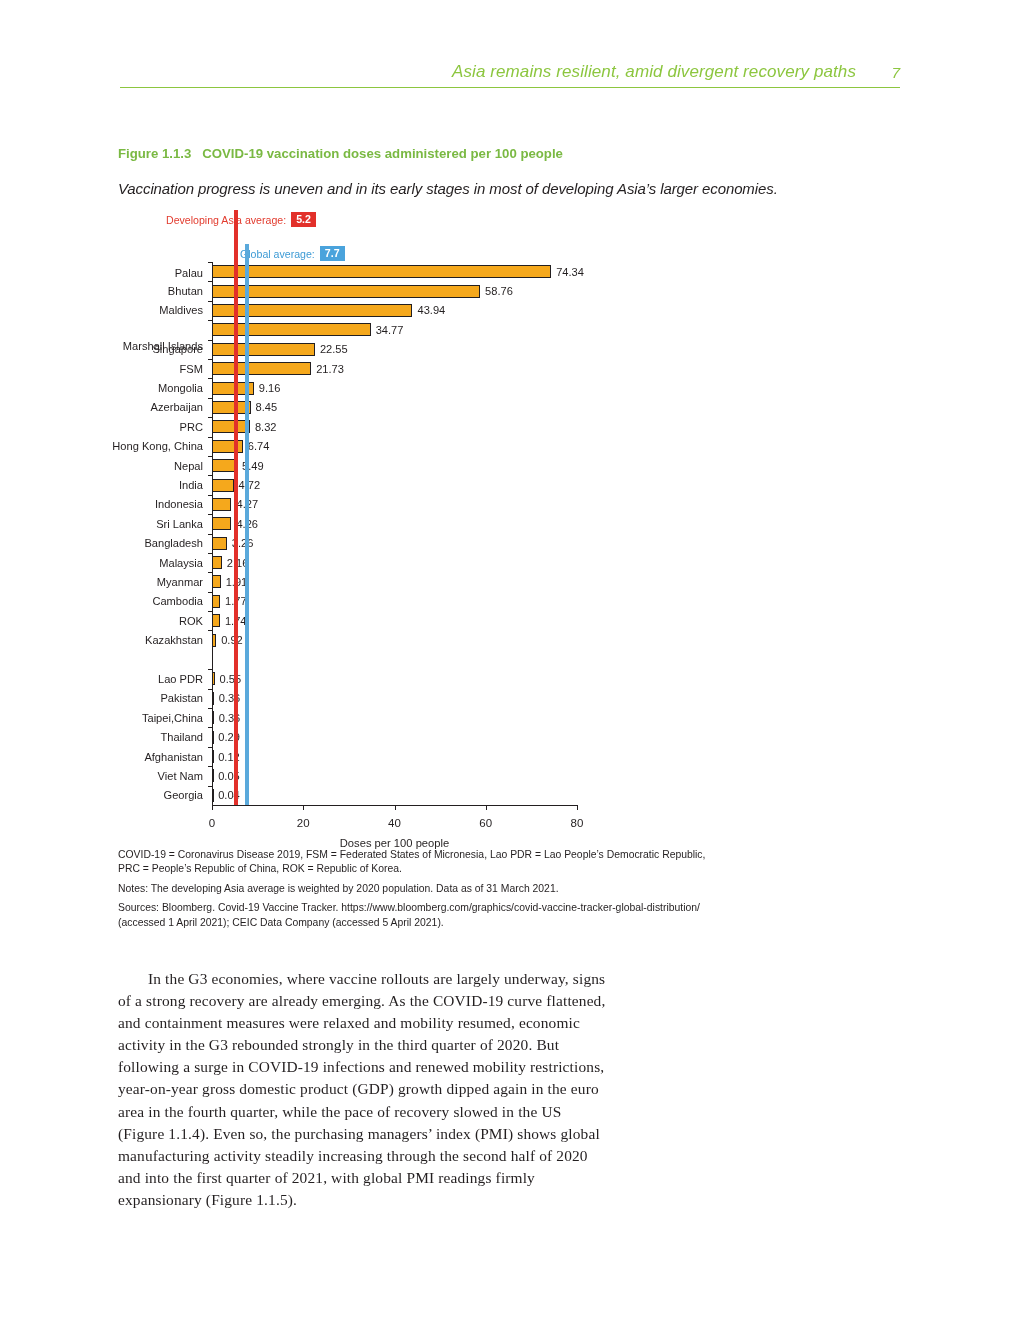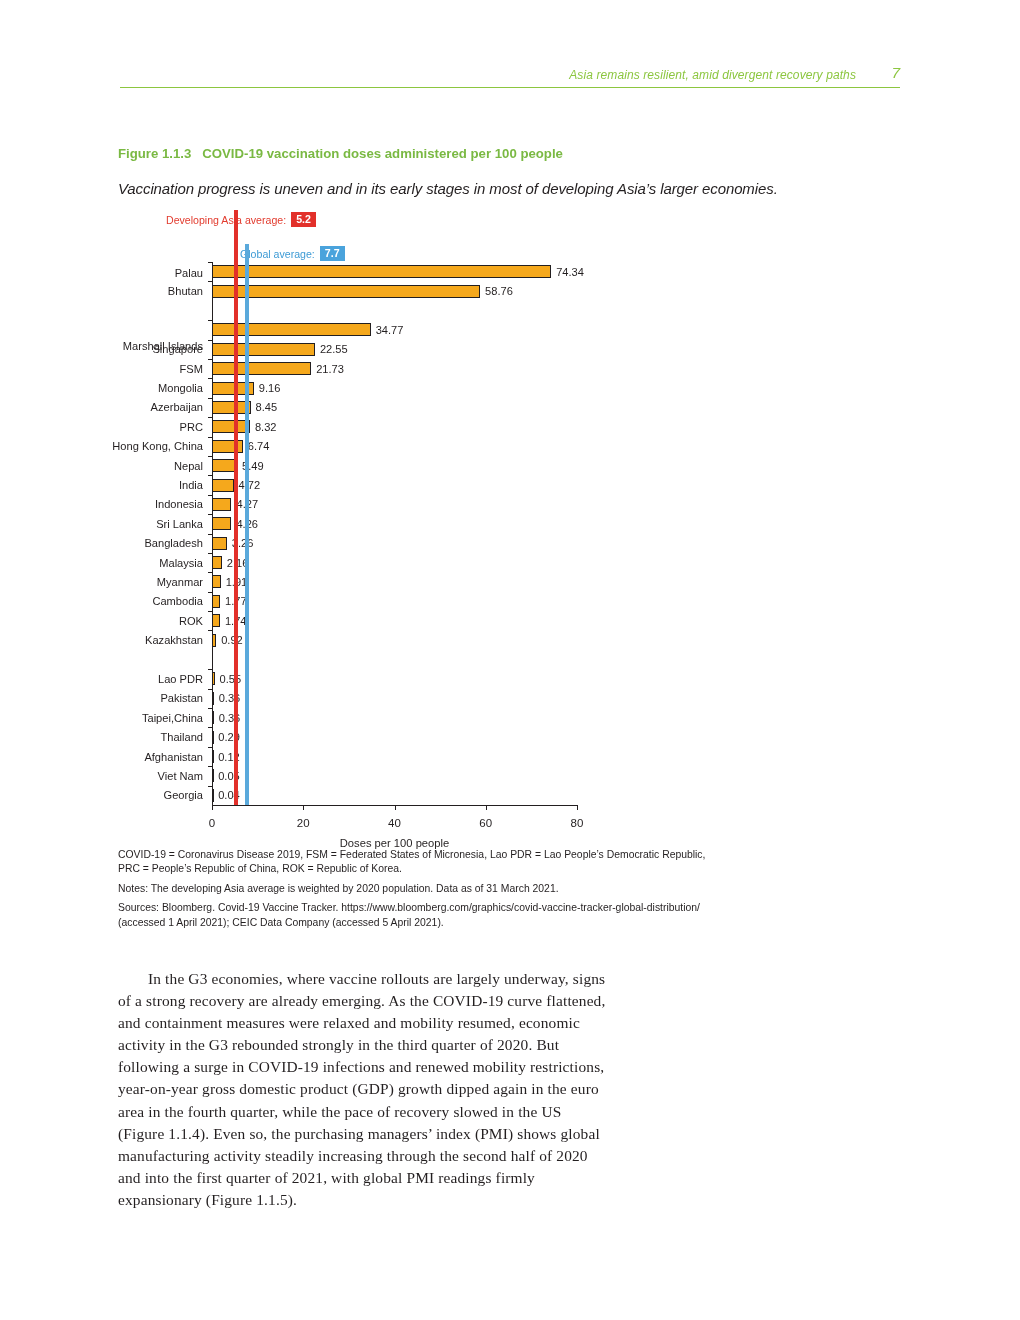--- a/index.html
+++ b/index.html
@@ -20,21 +20,21 @@
     height: 38px;
   }
   .page-header .head-line {
     position: absolute; left: 0; right: 0; bottom: 0;
     border-bottom: 1px solid #8cc63f;
   }
   .page-header .head-text {
     position: absolute; right: 44px; bottom: 6px;
     font-family: "Liberation Sans", sans-serif;
     font-style: italic;
-    font-size: 12px;
+    font-size: 17px;
     color: #8cc63f;
     letter-spacing: .1px;
     white-space: nowrap;
   }
   .page-header .head-page {
     position: absolute; right: 0; bottom: 6px;
     font-family: "Liberation Sans", sans-serif;
     font-style: italic;
     font-size: 15.5px;
     color: #8cc63f;
@@ -235,20 +235,26 @@
           <div class="cat-label" style="top: 5px; margin-left: 8px;">Palau</div>
           <div class="bar" style="width: 339.176px; top: 3.19643px;"></div>
           <div class="val-label" style="left: 344.176px; top: 3.69643px;">74.34</div>
         </div>
         <div class="row" style="top: 19.3929px; height: 19.3929px;">
           <div class="ytick" style="top: 0px;"></div>
           <div class="cat-label" style="top: 3.69643px;">Bhutan</div>
           <div class="bar" style="width: 268.092px; top: 3.19643px;"></div>
           <div class="val-label" style="left: 273.092px; top: 3.69643px;">58.76</div>
         </div>
+        <div class="row" style="top: 38.7857px; height: 19.3929px;">
+          <div class="ytick" style="top: 0px;"></div>
+          <div class="cat-label" style="top: 3.69643px;">Maldives</div>
+          <div class="bar" style="width: 200.476px; top: 3.19643px;"></div>
+          <div class="val-label" style="left: 205.476px; top: 3.69643px;">43.94</div>
+        </div>
         <div class="row" style="top: 58.1786px; height: 19.3929px;">
           <div class="ytick" style="top: 0px;"></div>
           <div class="cat-label" style="top: 20px;">Marshall Islands</div>
           <div class="bar" style="width: 158.638px; top: 3.19643px;"></div>
           <div class="val-label" style="left: 163.638px; top: 3.69643px;">34.77</div>
         </div>
         <div class="row" style="top: 77.5714px; height: 19.3929px; padding-left: 36px;">
           <div class="ytick" style="top: 0px;"></div>
           <div class="cat-label" style="top: 3.69643px;">Singapore</div>
           <div class="bar" style="width: 102.884px; top: 3.19643px;"></div>

